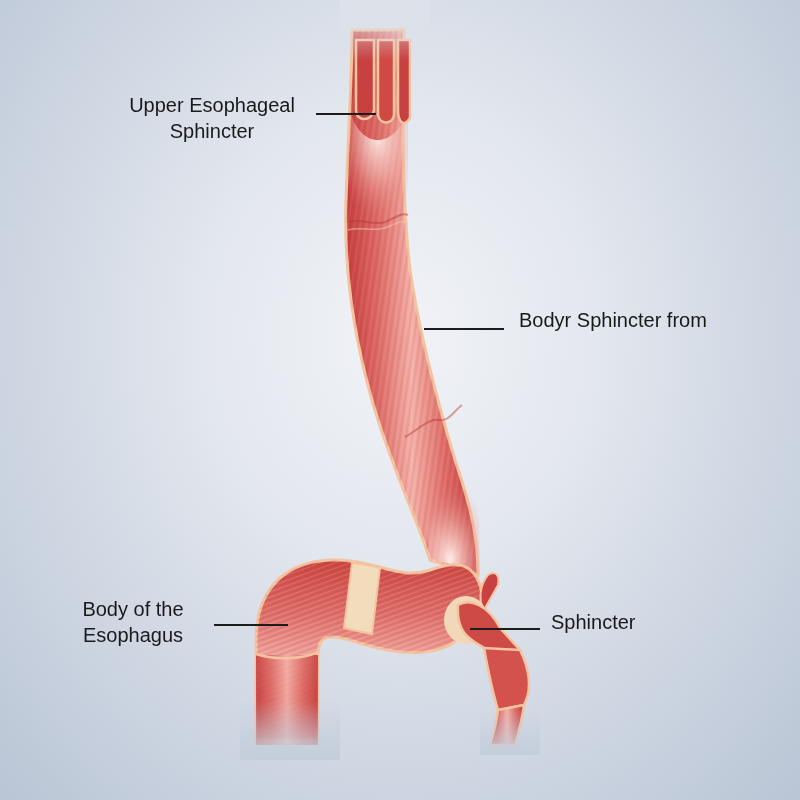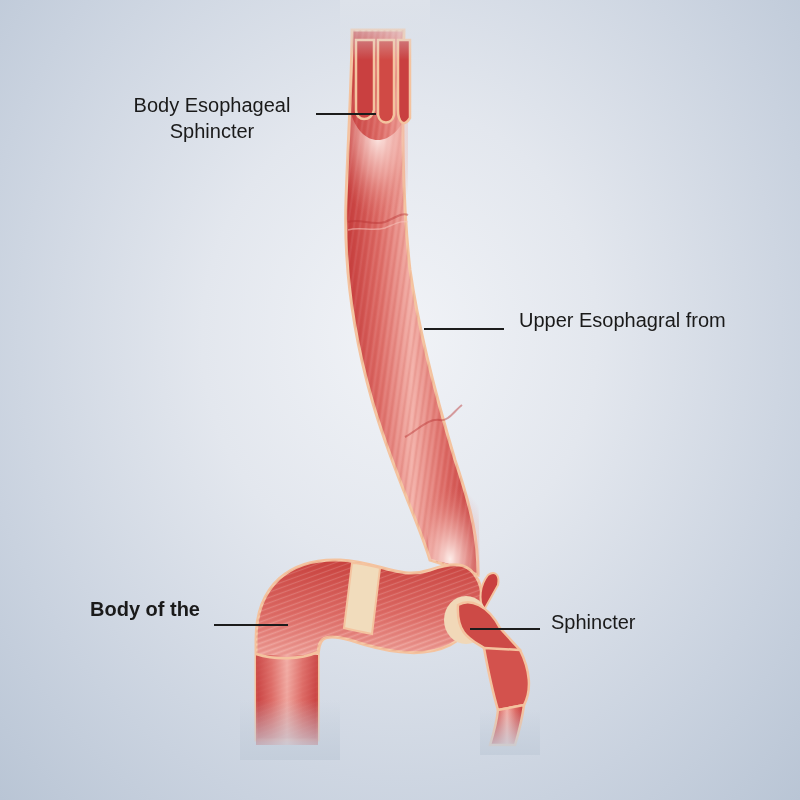--- a/index.html
+++ b/index.html
@@ -121,31 +121,32 @@
     <path d="M488,575 C495,570 500,575 498,585 L484,610 C478,600 480,585 488,575 Z" fill="#c94040" stroke="#f4c39f" stroke-width="2"></path>
     <ellipse cx="466" cy="620" rx="22" ry="24" fill="#f1d8b8"></ellipse>
     <path d="M458,605 C470,598 488,605 500,628 L520,650 C505,660 492,662 484,648 C472,640 456,635 458,605 Z" fill="#cd4a46" stroke="#f4c39f" stroke-width="2.5"></path>
     <path d="M484,648 L520,650 C530,670 532,690 524,705 L498,710 C492,690 488,670 484,648 Z" fill="#d3524d" stroke="#f4c39f" stroke-width="2.5"></path>
     <path d="M498,710 L524,705 C522,720 518,735 515,745 L490,745 C494,732 497,720 498,710 Z" fill="url(#tubeH)" stroke="#f4c39f" stroke-width="2.5"></path>
     <rect x="480" y="710" width="60" height="45" fill="url(#fadeBottom)"></rect>
   </g>
 </svg>
 
 <div class="label" style="left:112px; top:92px; width:200px;">
-  <span>Body Esophageal</span>
+  <span>Upper Esophageal</span>
   <span>Sphincter</span>
 </div>
 <div class="leader" style="left:316px; top:113px; width:60px;"></div>
 
 <div class="label left-align" style="left:519px; top:307px;">
-  <span>Upper Esophagral from</span>
+  <span>Bodyr Sphincter from</span>
 </div>
 <div class="leader" style="left:424px; top:328px; width:80px;"></div>
 
-<div class="label" style="left:80px; top:596px; width:130px;font-weight:bold;">
+<div class="label" style="left:68px; top:596px; width:130px;">
   <span>Body of the</span>
+  <span>Esophagus</span>
 </div>
 <div class="leader" style="left:214px; top:624px; width:74px;"></div>
 
 <div class="label left-align" style="left:551px; top:609px;">
   <span>Sphincter</span>
 </div>
 <div class="leader" style="left:470px; top:628px; width:70px;"></div>
 
 </body></html>

